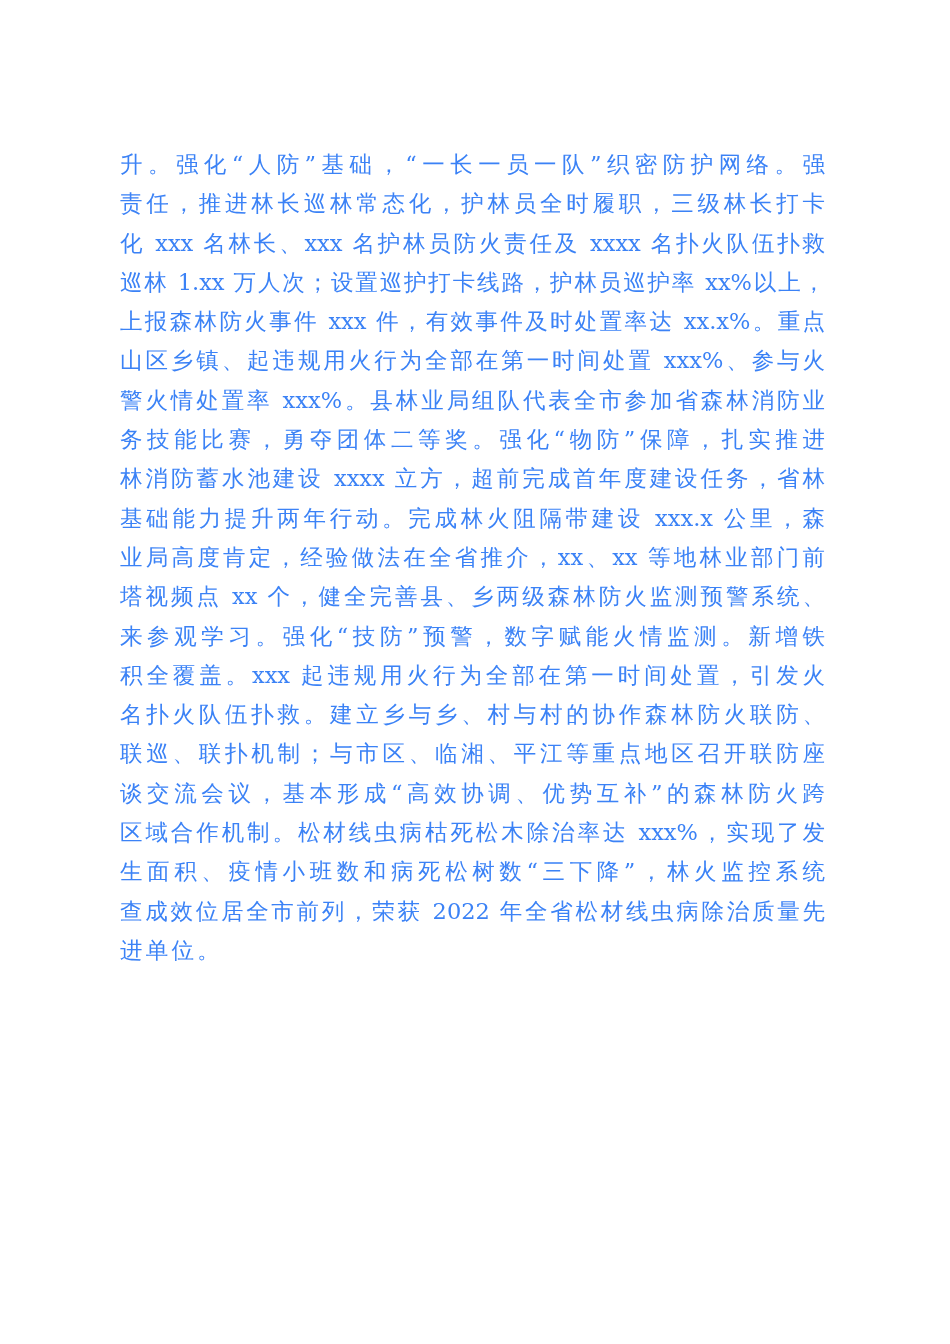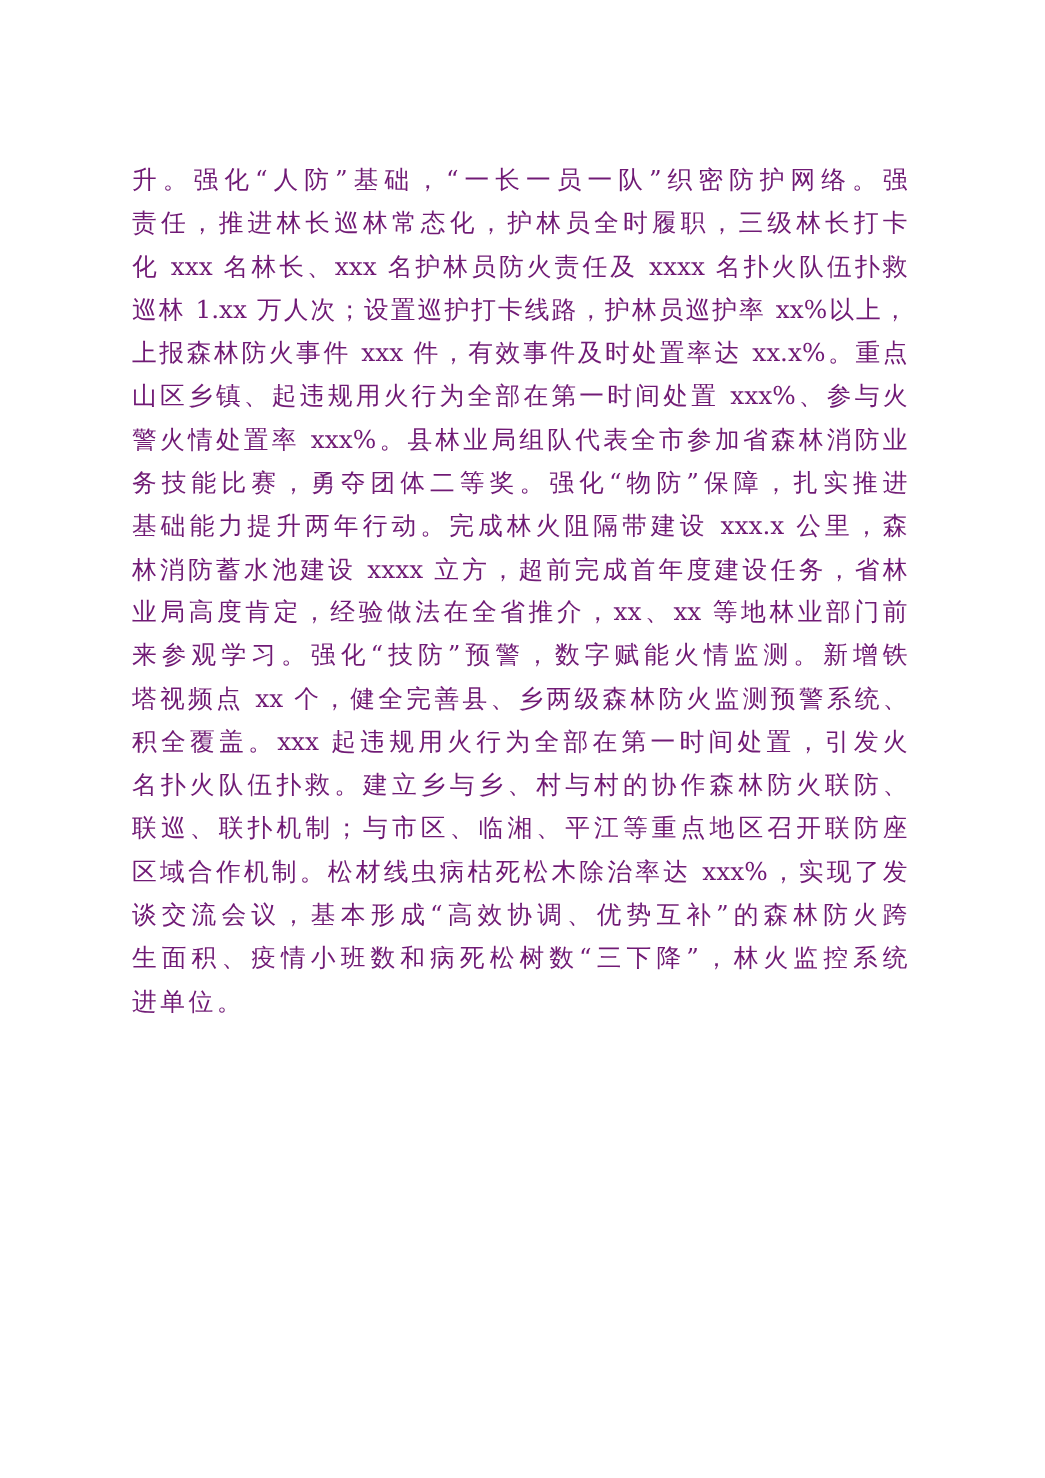--- a/index.html
+++ b/index.html
@@ -28,21 +28,21 @@
       width: 705px;
       margin: 0;
       padding: 0;
     }
     .line {
       display: block;
       height: 39.3px;
       line-height: 39.3px;
       font-family: "DejaVu Serif", "Liberation Serif", serif;
       font-size: 22.5px;
-      color: #701a75;
+      color: #3b82f6;
       white-space: nowrap;
       letter-spacing: 3.2px;
     }
     .line.justify {
       text-align: justify;
       text-align-last: justify;
       letter-spacing: 0;
     }
   </style>
 </head>
@@ -51,26 +51,27 @@
 <div class="page">
   <div class="body-text">
     <span class="line justify">升。强化“人防”基础，“一长一员一队”织密防护网络。强</span>
     <span class="line justify">责任，推进林长巡林常态化，护林员全时履职，三级林长打卡</span>
     <span class="line justify">化 xxx 名林长、xxx 名护林员防火责任及 xxxx 名扑火队伍扑救</span>
     <span class="line justify">巡林 1.xx 万人次；设置巡护打卡线路，护林员巡护率 xx%以上，</span>
     <span class="line justify">上报森林防火事件 xxx 件，有效事件及时处置率达 xx.x%。重点</span>
     <span class="line justify">山区乡镇、起违规用火行为全部在第一时间处置 xxx%、参与火</span>
     <span class="line justify">警火情处置率 xxx%。县林业局组队代表全市参加省森林消防业</span>
     <span class="line justify">务技能比赛，勇夺团体二等奖。强化“物防”保障，扎实推进</span>
+    <span class="line justify">林消防蓄水池建设 xxxx 立方，超前完成首年度建设任务，省林</span>
     <span class="line justify">基础能力提升两年行动。完成林火阻隔带建设 xxx.x 公里，森</span>
-    <span class="line justify">林消防蓄水池建设 xxxx 立方，超前完成首年度建设任务，省林</span>
     <span class="line justify">业局高度肯定，经验做法在全省推介，xx、xx 等地林业部门前</span>
+    <span class="line justify">塔视频点 xx 个，健全完善县、乡两级森林防火监测预警系统、</span>
     <span class="line justify">来参观学习。强化“技防”预警，数字赋能火情监测。新增铁</span>
-    <span class="line justify">塔视频点 xx 个，健全完善县、乡两级森林防火监测预警系统、</span>
     <span class="line justify">积全覆盖。xxx 起违规用火行为全部在第一时间处置，引发火</span>
     <span class="line justify">名扑火队伍扑救。建立乡与乡、村与村的协作森林防火联防、</span>
     <span class="line justify">联巡、联扑机制；与市区、临湘、平江等重点地区召开联防座</span>
+    <span class="line justify">谈交流会议，基本形成“高效协调、优势互补”的森林防火跨</span>
     <span class="line justify">区域合作机制。松材线虫病枯死松木除治率达 xxx%，实现了发</span>
-    <span class="line justify">谈交流会议，基本形成“高效协调、优势互补”的森林防火跨</span>
     <span class="line justify">生面积、疫情小班数和病死松树数“三下降”，林火监控系统</span>
+    <span class="line justify">查成效位居全市前列，荣获 2022 年全省松材线虫病除治质量先</span>
     <span class="line">进单位。</span>
   </div>
 </div>
 
 </body></html>

